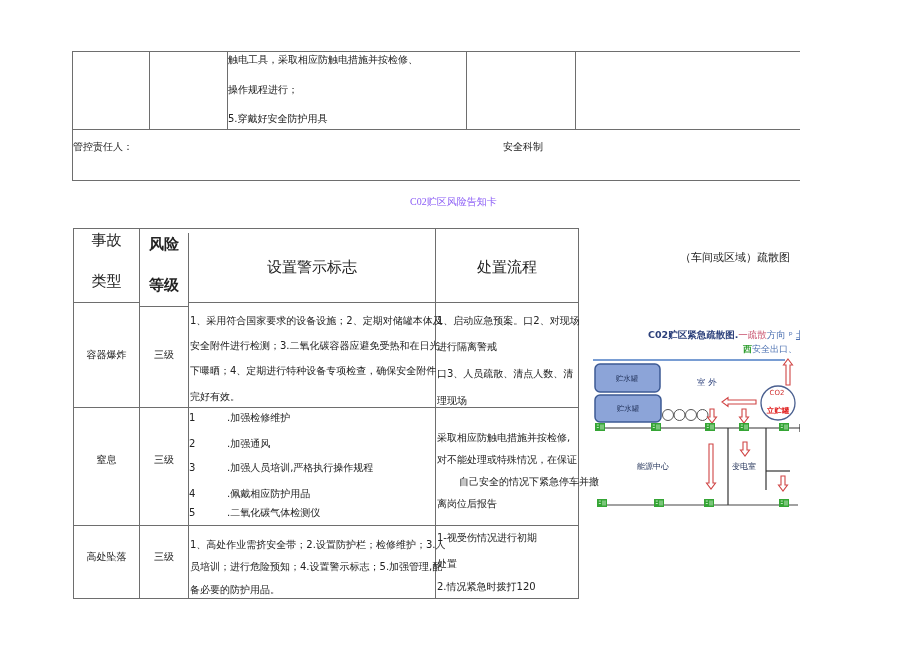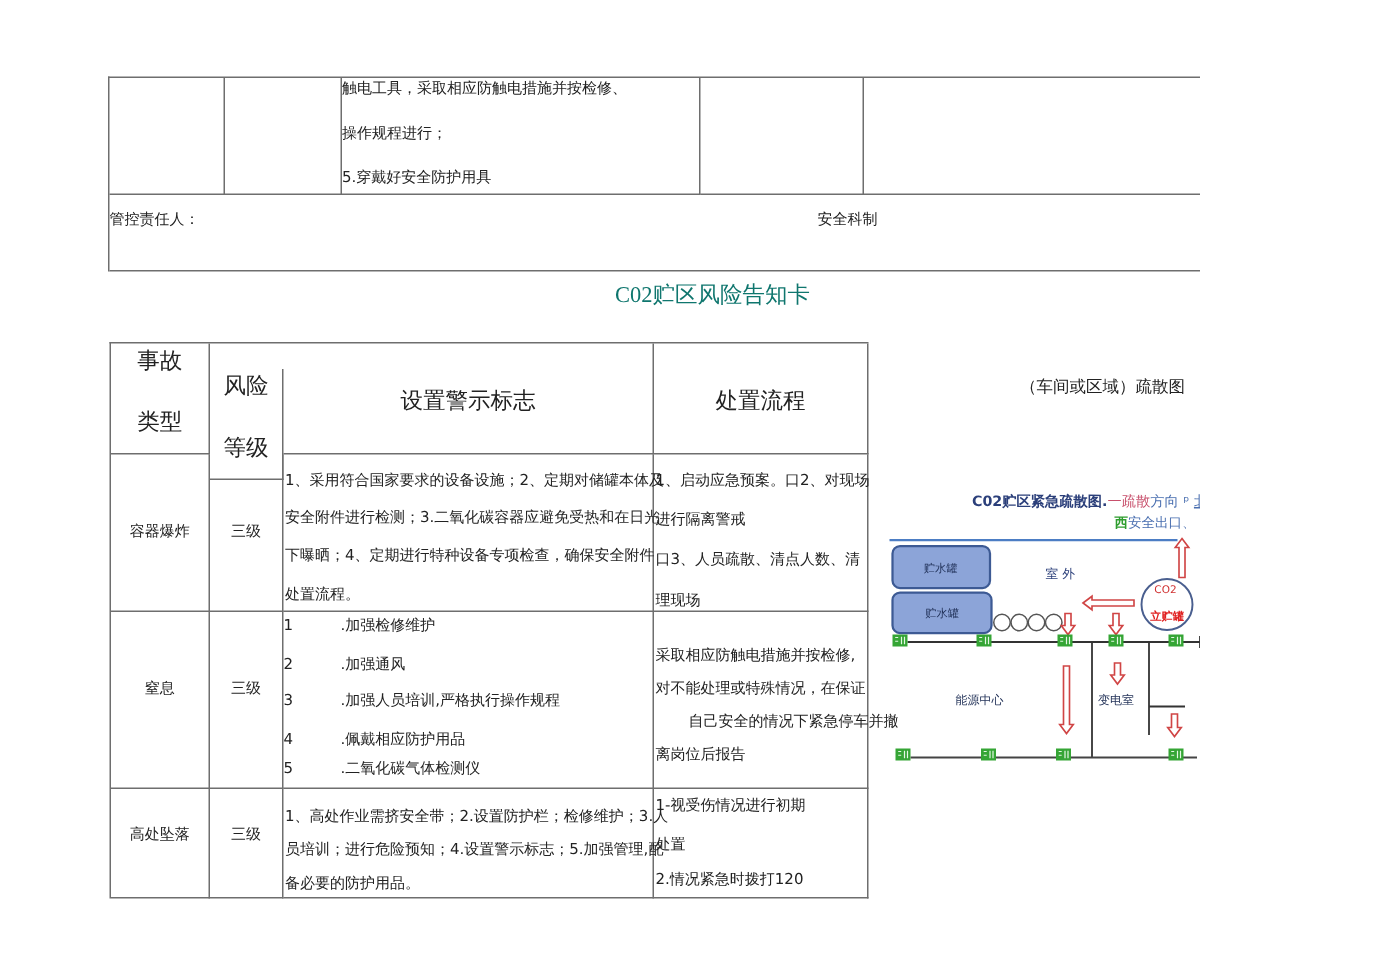--- a/index.html
+++ b/index.html
@@ -3,21 +3,21 @@
   <meta charset="utf-8">
   <style>
     body { margin:0; background:#ffffff; }
     #page { position:relative; width:800px; height:651px; overflow:hidden; background:#ffffff;
             font-family:"DejaVu Sans", sans-serif; color:#222; }
     .tbl { position:absolute; border-top:1px solid #6e6e6e; border-left:1px solid #6e6e6e; }
     .cell { position:absolute; box-sizing:border-box; border-right:1px solid #6e6e6e; border-bottom:1px solid #6e6e6e; }
     .ln { position:absolute; white-space:nowrap; font-size:10px; line-height:12px; color:#222; }
     .hd { font-size:15px; line-height:14px; }
     .ctr { left:0; right:0; text-align:center; }
-    .title { position:absolute; left:410px; top:188px; font-size:15px; line-height:16px; white-space:nowrap; color:#0f766e; }
+    .title { position:absolute; left:410px; top:188px; font-size:10px; line-height:27px; white-space:nowrap; color:#8b5cf6; }
     .title .serif { font-family:"Liberation Serif", serif; }
     .evac-title { position:absolute; left:680px; top:251px; font-size:11px; line-height:14px; white-space:nowrap; color:#222; }
     .map-head { position:absolute; left:648px; top:329px; font-size:9.5px; line-height:11px; white-space:nowrap; }
     .map-legend { position:absolute; left:743px; top:344px; font-size:9px; line-height:11px; white-space:nowrap; }
     .c-navy { color:#2b3f7a; font-weight:bold; }
     .c-pink { color:#c8506c; }
     .c-blue { color:#4a6fb0; }
     .c-green { color:#2f9e2f; font-weight:bold; }
     .u { text-decoration:underline; }
     svg text { font-family:"DejaVu Sans", sans-serif; }
@@ -32,56 +32,56 @@
     <div class="cell" style="left:77px; top:0; width:78px; height:78px;"></div>
     <div class="cell" style="left:155px; top:0; width:239px; height:78px;">
       <div class="ln" style="left:0; top:2px;">触电工具，采取相应防触电措施并按检修、</div>
       <div class="ln" style="left:0; top:32px;">操作规程进行；</div>
       <div class="ln" style="left:0; top:61px;">5.穿戴好安全防护用具</div>
     </div>
     <div class="cell" style="left:394px; top:0; width:109px; height:78px;"></div>
     <div class="cell" style="left:503px; top:0; width:312px; height:78px;"></div>
     <div class="cell" style="left:0; top:78px; width:815px; height:51px;">
       <div class="ln" style="left:0; top:11px;">管控责任人：</div>
-      <div class="ln" style="left:430px; top:11px;margin-left:42px;">安全科制</div>
+      <div class="ln" style="left:430px; top:11px;">安全科制</div>
     </div>
   </div>
 
   <div class="title">
     <span class="serif">C02</span><span>贮区风险告知卡</span>
   </div>
 
   <div class="tbl" style="left:73px; top:228px; width:505px; height:370px;">
 
     <div class="cell" style="left:0; top:0; width:66px; height:74px;">
       <div class="ln hd ctr" style="top:4px;">事故</div>
       <div class="ln hd ctr" style="top:45px;">类型</div>
     </div>
-    <div class="cell" style="left:66px; top:17px; width:49px; height:74px;">
+    <div class="cell" style="left:66px; top:4px; width:49px; height:74px;font-weight:bold;">
       <div class="ln hd ctr" style="top:4px;">风险</div>
       <div class="ln hd ctr" style="top:45px;">等级</div>
     </div>
     <div class="cell" style="left:115px; top:0; width:247px; height:74px;">
       <div class="ln hd ctr" style="top:31px;">设置警示标志</div>
     </div>
     <div class="cell" style="left:362px; top:0; width:143px; height:74px;">
       <div class="ln hd ctr" style="top:31px;">处置流程</div>
     </div>
 
     <div class="cell" style="left:0; top:74px; width:66px; height:105px;">
       <div class="ln ctr" style="top:46px;">容器爆炸</div>
     </div>
     <div class="cell" style="left:66px; top:74px; width:49px; height:105px;">
       <div class="ln ctr" style="top:46px;">三级</div>
     </div>
     <div class="cell" style="left:115px; top:74px; width:247px; height:105px;">
       <div class="ln" style="left:1px; top:12px;">1、采用符合国家要求的设备设施；2、定期对储罐本体及</div>
       <div class="ln" style="left:1px; top:37px;">安全附件进行检测；3.二氧化碳容器应避免受热和在日光</div>
       <div class="ln" style="left:1px; top:62px;">下曝晒；4、定期进行特种设备专项检查，确保安全附件</div>
-      <div class="ln" style="left:1px; top:88px;">处置流程。</div>
+      <div class="ln" style="left:1px; top:88px;">完好有效。</div>
     </div>
     <div class="cell" style="left:362px; top:74px; width:143px; height:105px;">
       <div class="ln" style="left:1px; top:12px;">1、启动应急预案。口2、对现场</div>
       <div class="ln" style="left:1px; top:38px;">进行隔离警戒</div>
       <div class="ln" style="left:1px; top:65px;">口3、人员疏散、清点人数、清</div>
       <div class="ln" style="left:1px; top:92px;">理现场</div>
     </div>
 
     <div class="cell" style="left:0; top:179px; width:66px; height:118px;">
       <div class="ln ctr" style="top:46px;">窒息</div>

